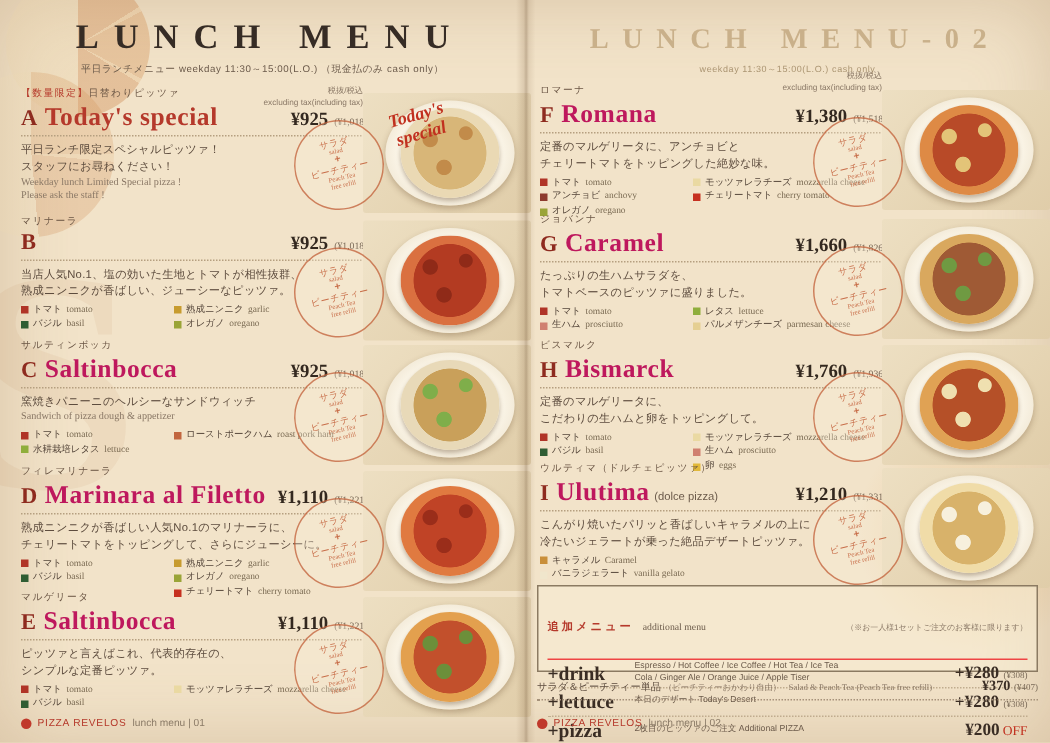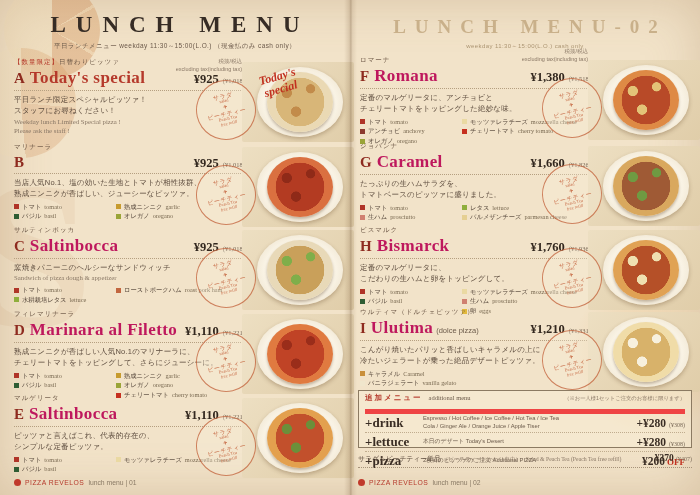--- a/index.html
+++ b/index.html
@@ -86,31 +86,31 @@
     border:1px solid rgba(192,90,51,.85);color:#c05a33;display:flex;flex-direction:column;
     align-items:center;justify-content:center;transform:rotate(-13deg);opacity:.85;z-index:2;
     background:rgba(250,240,220,.35);}
   .st-jp{font-size:6px;line-height:1.1;letter-spacing:.5px;}
   .st-en{font-size:4.5px;line-height:1.1;font-family:"Liberation Serif",serif;}
   .st-plus{font-size:7px;line-height:.9;font-weight:700;}
 
   
   .add-box{position:absolute;left:8px;top:390px;width:334px;height:58px;border:1px solid #8b7a62;
     background:rgba(248,236,212,.55);padding:2px 6px;z-index:2;}
-  .add-head{display:flex;align-items:baseline;gap:6px;border-bottom:5px solid #ef4444;padding-bottom:6px;}
+  .add-head{display:flex;align-items:baseline;gap:6px;border-bottom:1px solid #ef4444;padding-bottom:16px;margin-top:20px;}
   .add-head .ajp{color:#b5392b;font-size:7.5px;font-weight:700;letter-spacing:2px;}
   .add-head .aen{color:#6b5a4a;font-size:6.5px;font-family:"Liberation Serif",serif;}
   .add-head .anote{margin-left:auto;font-size:5.3px;color:#8a7866;}
   .arow{display:flex;align-items:center;padding:1px 0;}
   .arow + .arow{border-top:1px dotted #c0ac8e;}
   .alabel{width:58px;font-family:"Liberation Serif",serif;font-weight:700;font-size:13px;color:#3a2d24;}
   .adesc{flex:1;font-size:5.8px;line-height:1.35;color:#6b5a4a;}
   .aprice{font-family:"Liberation Serif",serif;font-weight:700;font-size:11.5px;color:#3a2d24;white-space:nowrap;}
   .atax{font-size:6px;color:#7a6a58;font-weight:400;}
-  .aoff{color:#c1301f;font-size:9px;font-weight:700;margin-left:2px;}
+  .aoff{color:#c1301f;font-size:9px;font-weight:400;margin-left:2px;}
 
   .salad-row{position:absolute;left:8px;top:453px;width:334px;display:flex;align-items:baseline;
     border-bottom:1px dotted #a6927a;padding-bottom:3px;z-index:2;}
   .salad-row .sjp{font-size:6.8px;color:#5d4c3e;}
   .salad-row .sjn{font-size:5.5px;color:#8a7866;margin-left:2px;}
   .salad-row .sen{font-size:5.8px;color:#8a7866;font-family:"Liberation Serif",serif;margin-left:5px;}
   .salad-row .sp{margin-left:auto;font-family:"Liberation Serif",serif;font-weight:700;font-size:9.5px;color:#3a2d24;}
   .salad-row .spt{font-size:6px;color:#7a6a58;font-weight:400;}
 
   

